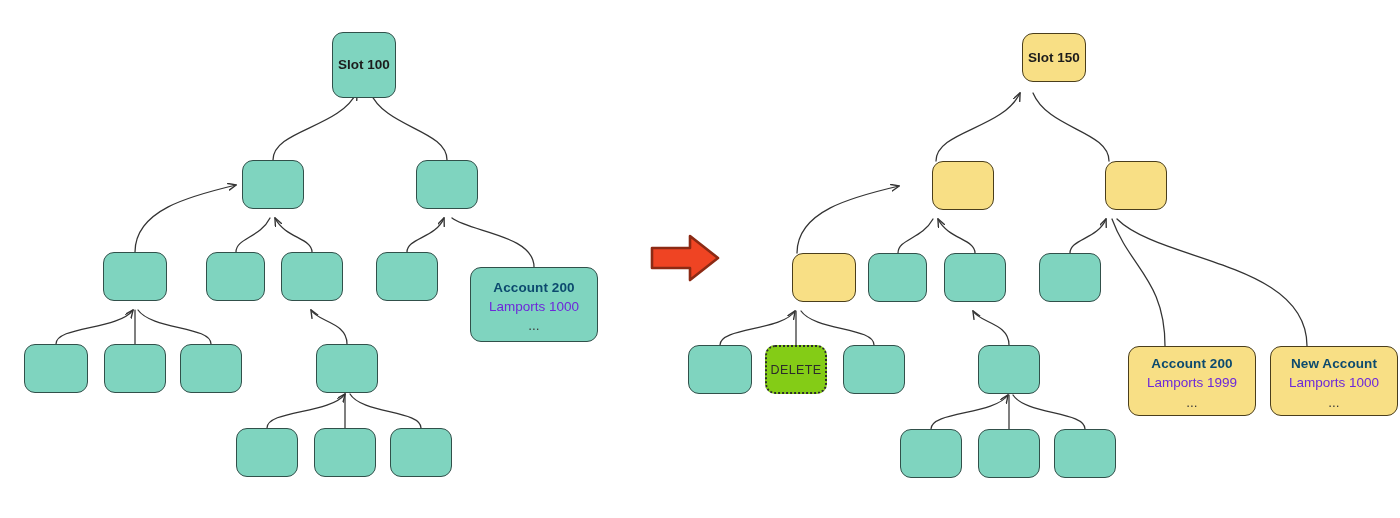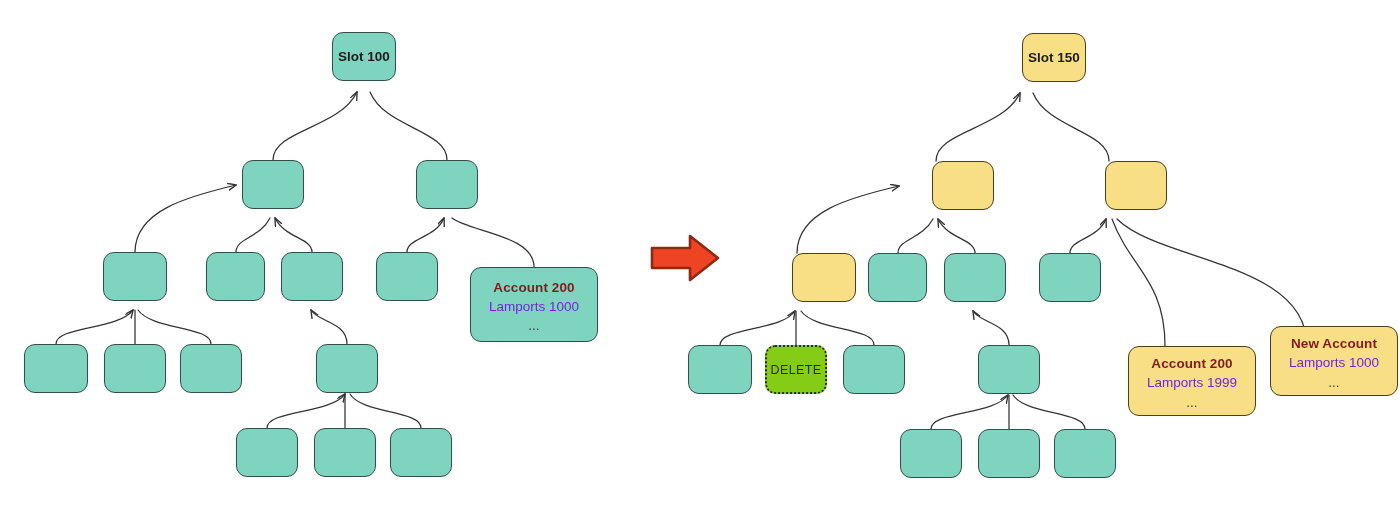--- a/index.html
+++ b/index.html
@@ -49,21 +49,21 @@
     margin-left: 27px;
   }
   .node.ghost {
     background: #84cc16;
     border: 2.2px dotted #2b2b2b;
     border-radius: 10px;
   }
   .node .title {
     font-size: 13.5px;
     font-weight: bold;
-    color: #7f1d1d;
+    color: #0c4a6e;
     letter-spacing: 0.1px;
   }
   .node .sub {
     font-size: 13.5px;
     font-weight: normal;
     color: #6d28d9;
     margin-top: 2px;
   }
   .node .ellipsis {
     font-size: 13.5px;
@@ -152,21 +152,21 @@
       <path d="M931,429 C931,411 994,415 1008,395" marker-end="url(#ah)"></path>
       <path d="M1009,429 L1009,395"></path>
       <path d="M1085,429 C1085,411 1026,415 1013,395"></path>
     </g>
   </svg>
 
   <svg id="transform-arrow" viewBox="0 0 70 52" xmlns="http://www.w3.org/2000/svg">
     <path d="M2,16 L40,16 L40,4 L68,26 L40,48 L40,36 L2,36 Z" fill="#EF4423" stroke="#8C2A14" stroke-width="2.6" stroke-linejoin="round"></path>
   </svg>
 
-  <div class="node teal" style="left:332px;top:32px;width:64px;height:49px;">
+  <div class="node teal" style="left:332px;top:32px;width:64px;height:66px;">
     <span class="slot-label">Slot 100</span>
   </div>
 
   <div class="node teal" style="left:242px;top:160px;width:62px;height:49px;"></div>
   <div class="node teal" style="left:416px;top:160px;width:62px;height:49px;"></div>
 
   <div class="node teal" style="left:103px;top:252px;width:64px;height:49px;"></div>
   <div class="node teal" style="left:206px;top:252px;width:59px;height:49px;"></div>
   <div class="node teal" style="left:281px;top:252px;width:62px;height:49px;"></div>
   <div class="node teal" style="left:376px;top:252px;width:62px;height:49px;"></div>
@@ -208,19 +208,19 @@
   <div class="node teal" style="left:900px;top:429px;width:62px;height:49px;"></div>
   <div class="node teal" style="left:978px;top:429px;width:62px;height:49px;"></div>
   <div class="node teal" style="left:1054px;top:429px;width:62px;height:49px;"></div>
 
   <div class="node yellow" style="left:1101px;top:346px;width:128px;height:70px;">
     <span class="title">Account 200</span>
     <span class="sub">Lamports 1999</span>
     <span class="ellipsis">...</span>
   </div>
 
-  <div class="node yellow" style="left:1243px;top:326px;width:128px;height:70px;text-align:right;">
+  <div class="node yellow" style="left:1243px;top:346px;width:128px;height:70px;text-align:right;">
     <span class="title">New Account</span>
     <span class="sub">Lamports 1000</span>
     <span class="ellipsis">...</span>
   </div>
 
 </div>
 
 </body></html>

